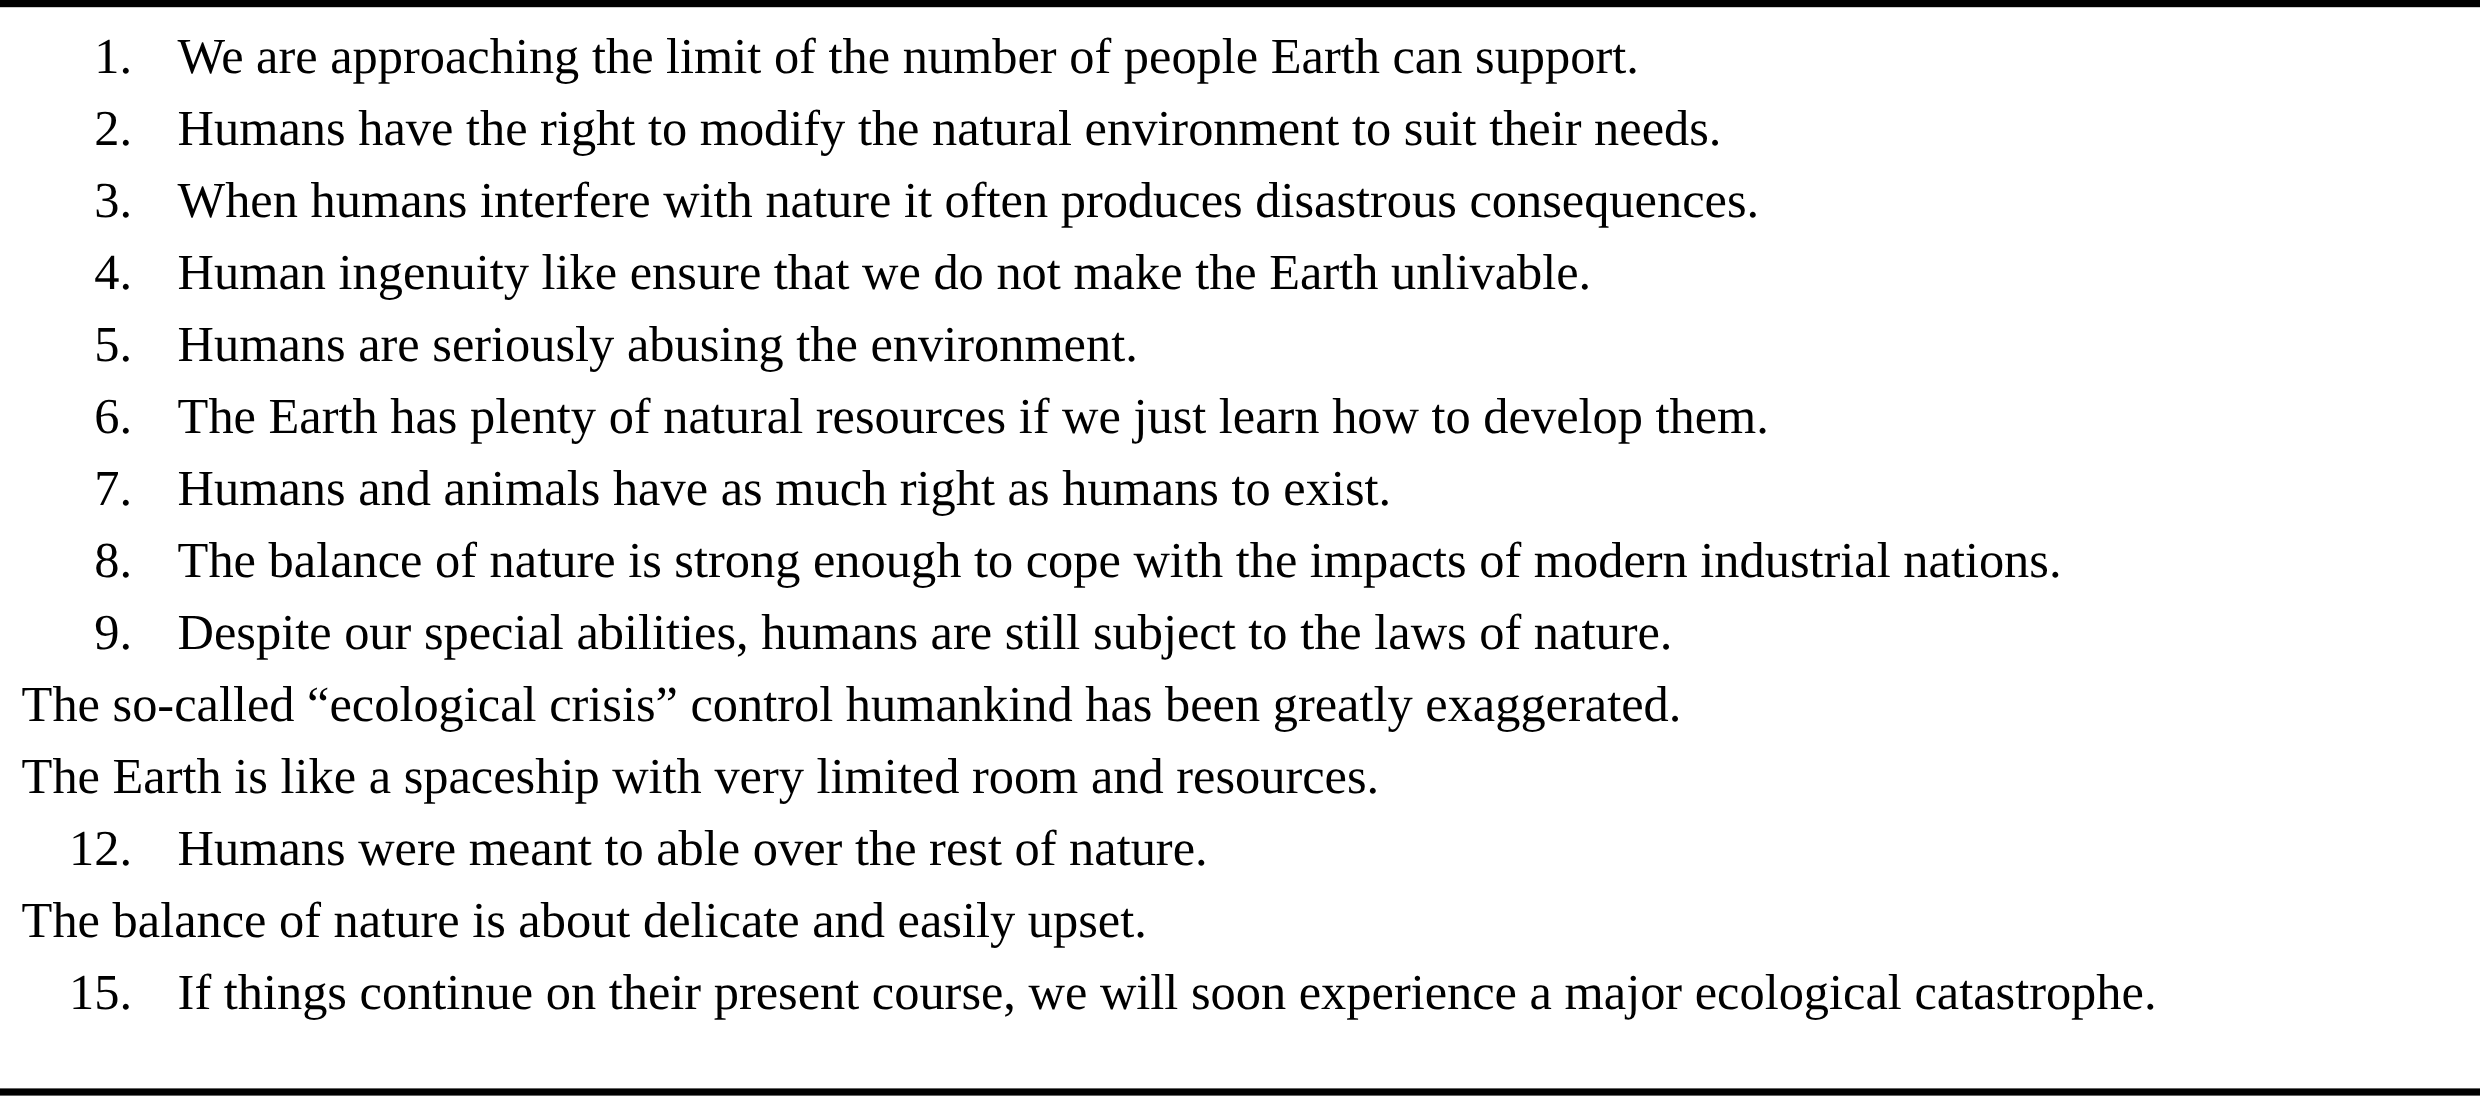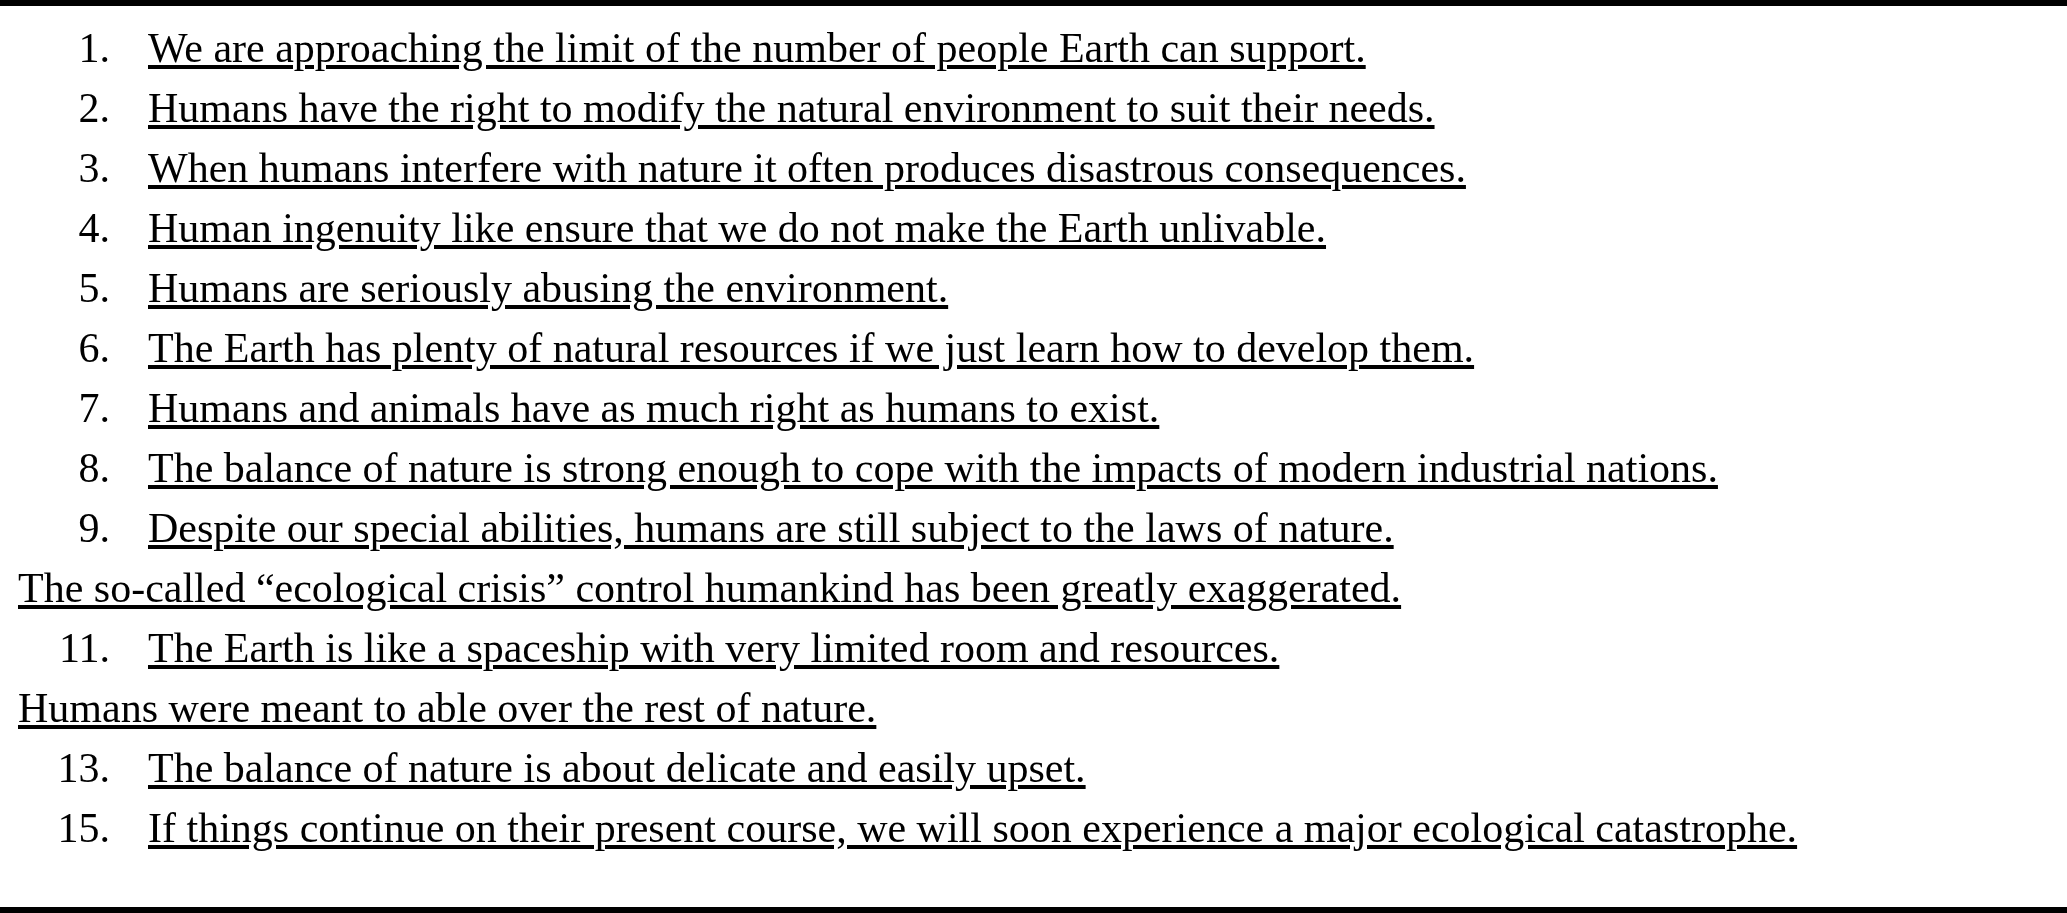--- a/index.html
+++ b/index.html
@@ -54,21 +54,20 @@
   }
   .item-num {
     width: 130px;
     flex: 0 0 130px;
     text-align: right;
     padding-right: 38px;
     box-sizing: border-box;
   }
   .item-text {
     flex: 1 1 auto;
-    text-decoration: underline;
   }
 </style>
 </head>
 <body>
 
 <div class="page">
 
   <div class="rule rule-top"></div>
 
   <div class="item-list">
@@ -116,30 +115,29 @@
     <div class="item">
       <span class="item-num">9.</span>
       <span class="item-text">Despite our special abilities, humans are still subject to the laws of nature.</span>
     </div>
 
     <div class="item">
       <span class="item-text">The so-called “ecological crisis” control humankind has been greatly exaggerated.</span>
     </div>
 
     <div class="item">
-      <span class="item-num">11.</span>
       <span class="item-text">The Earth is like a spaceship with very limited room and resources.</span>
     </div>
 
     <div class="item">
+      <span class="item-num">12.</span>
       <span class="item-text">Humans were meant to able over the rest of nature.</span>
     </div>
 
     <div class="item">
-      <span class="item-num">13.</span>
       <span class="item-text">The balance of nature is about delicate and easily upset.</span>
     </div>
 
 
     <div class="item">
       <span class="item-num">15.</span>
       <span class="item-text">If things continue on their present course, we will soon experience a major ecological catastrophe.</span>
     </div>
 
   </div>

